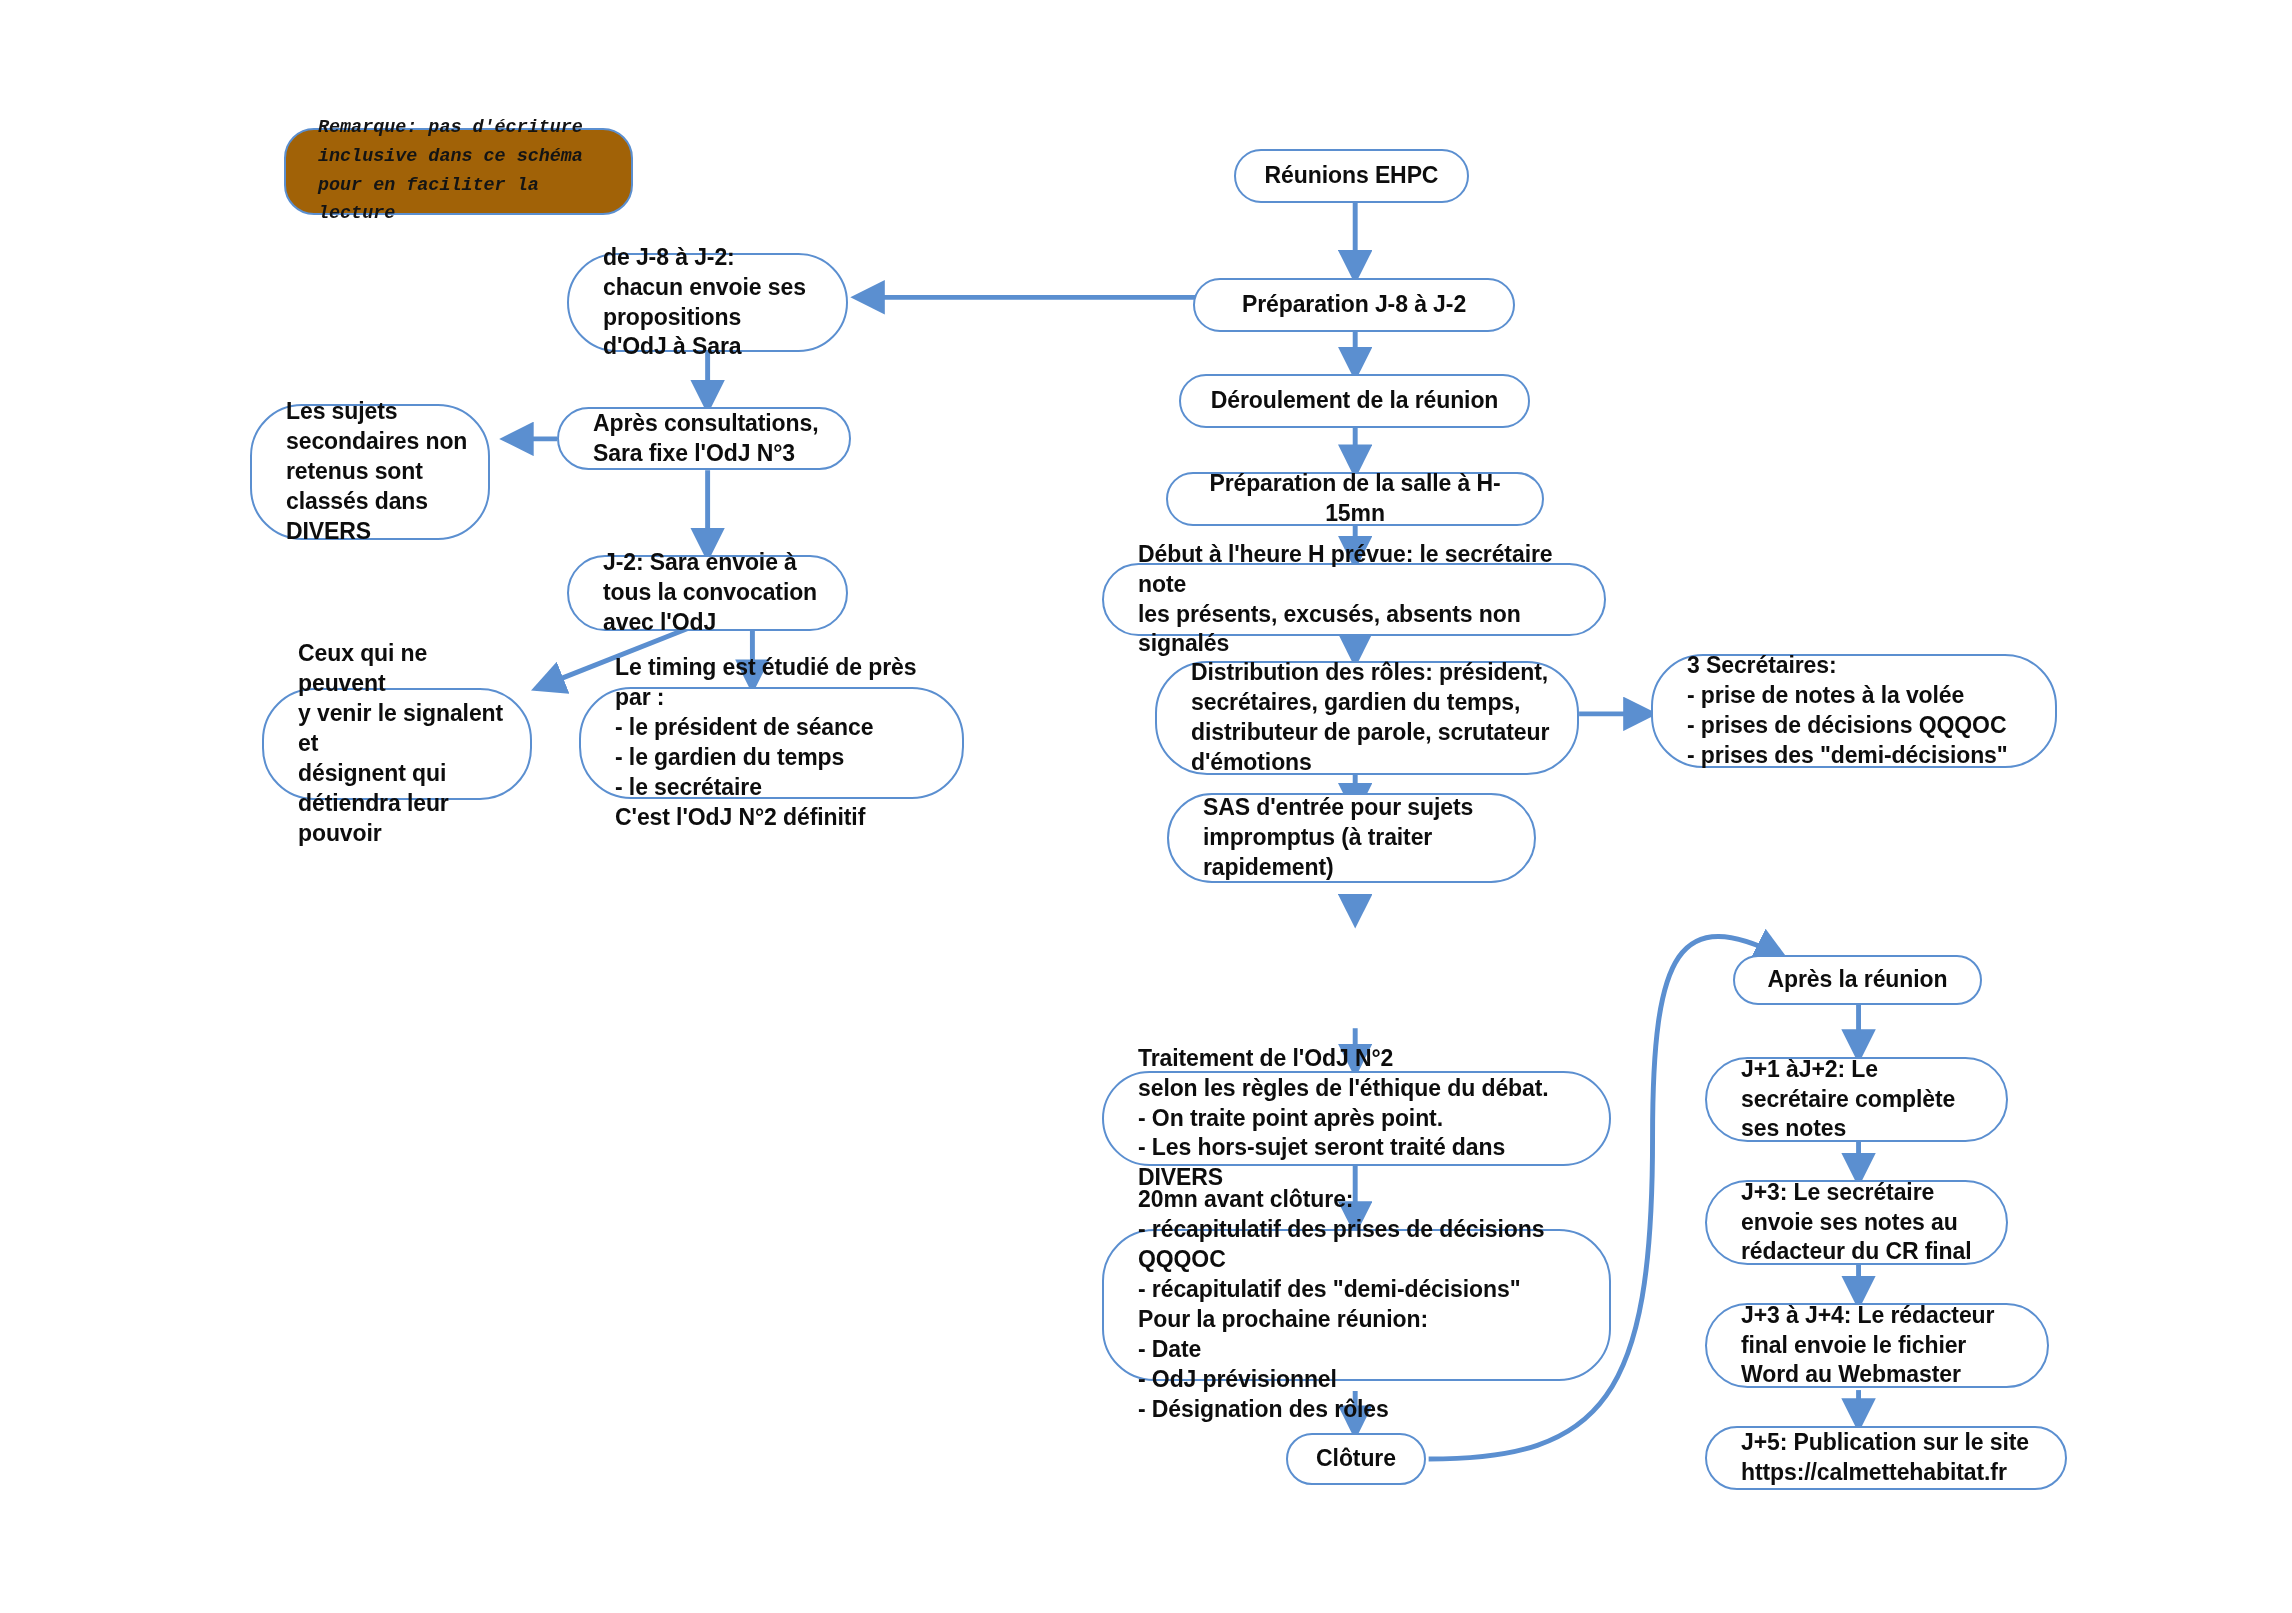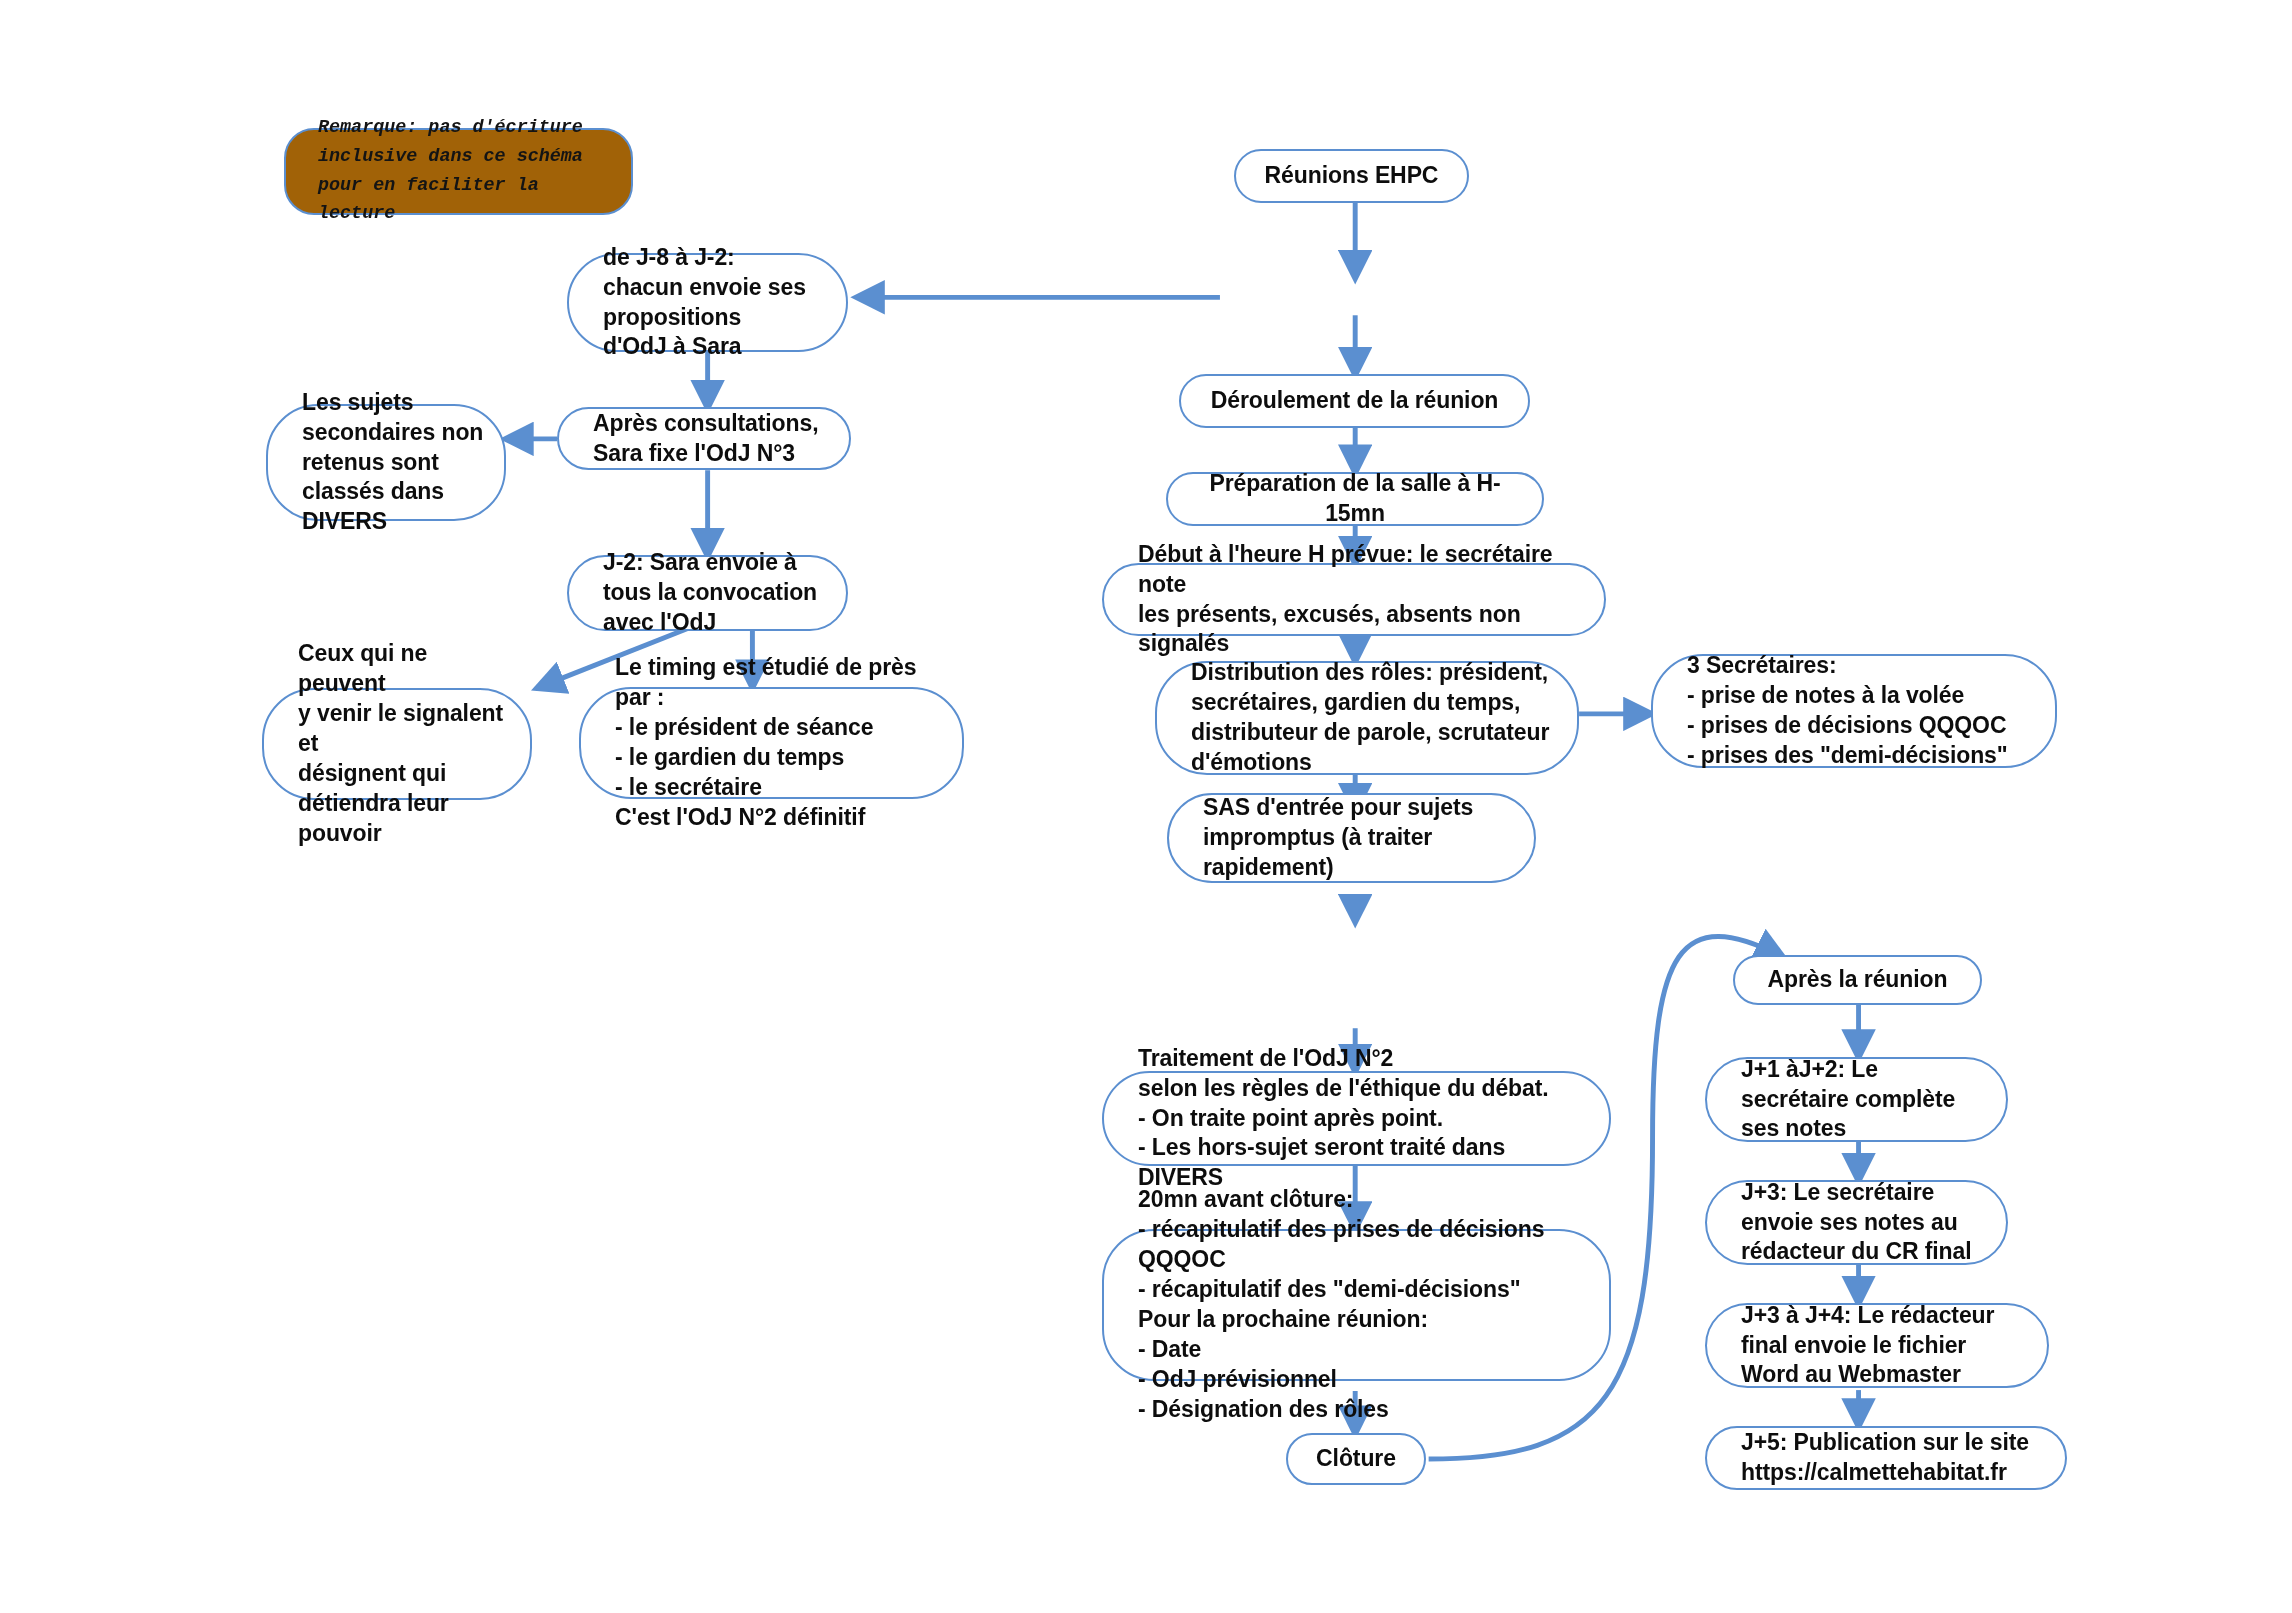--- a/index.html
+++ b/index.html
@@ -91,20 +91,23 @@
   <div class="note" style="left:284px;top:128px;width:349px;height:87px;">
     <span class="txt">Remarque: pas d'écriture
 inclusive dans ce schéma
 pour en faciliter la lecture</span>
   </div>
 
   <div class="node c" style="left:1234px;top:149px;width:235px;height:54px;">
     <span class="txt">Réunions EHPC</span>
   </div>
 
+  <div class="node c" style="left:1193px;top:278px;width:322px;height:54px;">
+    <span class="txt">Préparation J-8 à J-2</span>
+  </div>
 
   <div class="node c" style="left:1179px;top:374px;width:351px;height:54px;">
     <span class="txt">Déroulement de la réunion</span>
   </div>
 
   <div class="node c" style="left:1166px;top:472px;width:378px;height:54px;">
     <span class="txt">Préparation de la salle à H-15mn</span>
   </div>
 
   <div class="node l" style="left:1102px;top:563px;width:504px;height:73px;">
@@ -159,21 +162,21 @@
 chacun envoie ses
 propositions
 d'OdJ à Sara</span>
   </div>
 
   <div class="node l" style="left:557px;top:407px;width:294px;height:63px;">
     <span class="txt">Après consultations,
 Sara fixe l'OdJ N°3</span>
   </div>
 
-  <div class="node l" style="left:266px;top:404px;width:240px;height:117px;">
+  <div class="node l" style="left:250px;top:404px;width:240px;height:136px;">
     <span class="txt">Les sujets
 secondaires non
 retenus sont
 classés dans
 DIVERS</span>
   </div>
 
   <div class="node l" style="left:567px;top:555px;width:281px;height:76px;">
     <span class="txt">J-2: Sara envoie à
 tous la convocation

